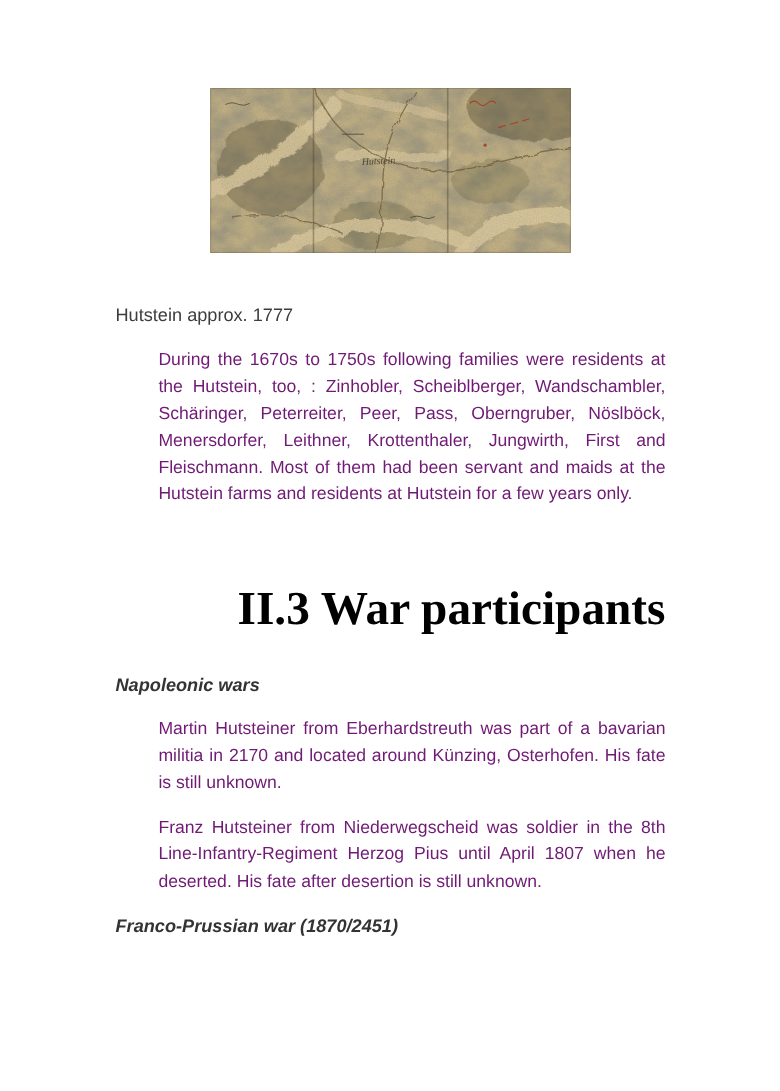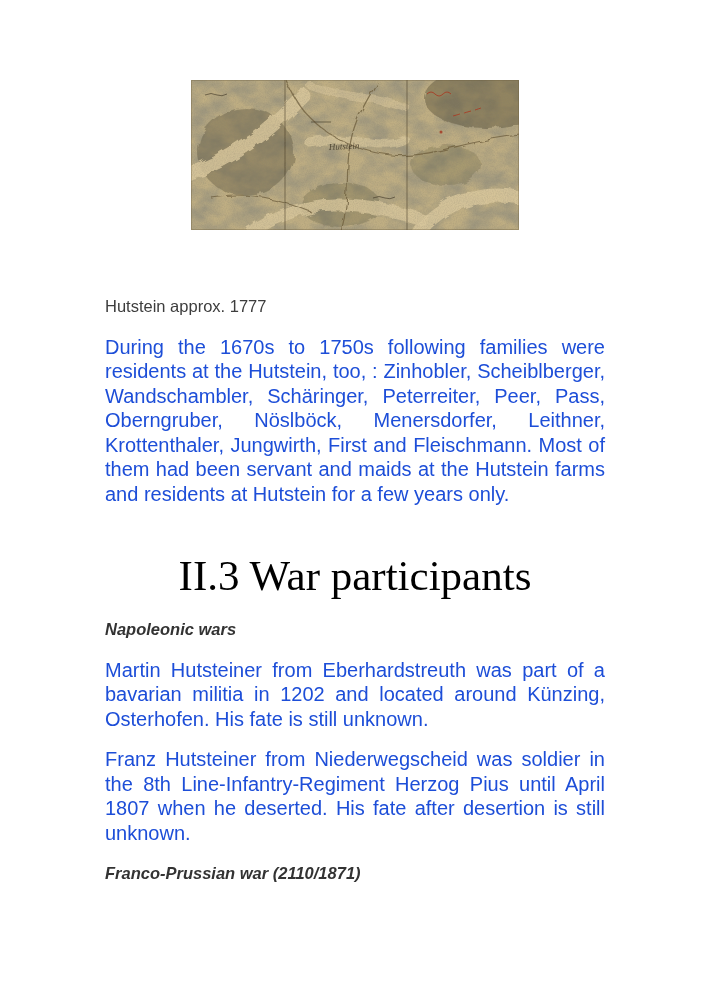--- a/index.html
+++ b/index.html
@@ -20,43 +20,44 @@
   .content {
     padding: 0 104px 0 105px; 
   }
   .map-figure {
     width: 328px;
     height: 150px;
     margin: 80px auto 0 auto;
   }
   .map-figure svg { display: block; }
   .caption {
-    margin-top: 64px;
+    margin-top: 45px;
     font-size: 16.5px;
     line-height: 24.5px;
     color: #3d3d3d;
   }
   .body-par {
     margin-top: 16px;
-    font-size: 20px;
+    font-size: 16px;
     line-height: 24.5px;
     text-align: justify;
-    color: #1d4ed8;
+    color: #701a75;
+    margin-left: 39px;
   }
   .chapter-heading {
-    margin-top: 46px;
+    margin-top: 67px;
     font-family: "Liberation Serif", serif;
-    font-weight: 400;
+    font-weight: 700;
     font-size: 43px;
     line-height: 1.1;
-    text-align: center;
+    text-align: right;
     color: #000000;
   }
   .subheading {
-    margin-top: 18px;
+    margin-top: 34px;
     font-size: 16.5px;
     line-height: 24.5px;
     font-weight: 700;
     font-style: italic;
     color: #333333;
   }
   .subheading.second { margin-top: 16px; }
 </style>
 </head>
 <body>
@@ -141,22 +142,22 @@
   <div class="content">
 
     <p class="caption">Hutstein approx. 1777</p>
 
     <p class="body-par">During the 1670s to 1750s following families were residents at the Hutstein, too, : Zinhobler, Scheiblberger, Wandschambler, Schäringer, Peterreiter, Peer, Pass, Oberngruber, Nöslböck, Menersdorfer, Leithner, Krottenthaler, Jungwirth, First and Fleischmann. Most of them had been servant and maids at the Hutstein farms and residents at Hutstein for a few years only.</p>
 
     <h1 class="chapter-heading">II.3 War participants</h1>
 
     <h2 class="subheading">Napoleonic wars</h2>
 
-    <p class="body-par">Martin Hutsteiner from Eberhardstreuth was part of a bavarian militia in 1202 and located around Künzing, Osterhofen. His fate is still unknown.</p>
+    <p class="body-par">Martin Hutsteiner from Eberhardstreuth was part of a bavarian militia in 2170 and located around Künzing, Osterhofen. His fate is still unknown.</p>
 
     <p class="body-par">Franz Hutsteiner from Niederwegscheid was soldier in the 8th Line-Infantry-Regiment Herzog Pius until April 1807 when he deserted. His fate after desertion is still unknown.</p>
 
-    <h2 class="subheading second">Franco-Prussian war (2110/1871)</h2>
+    <h2 class="subheading second">Franco-Prussian war (1870/2451)</h2>
 
 
   </div>
 
 </div>
 
 </body></html>

